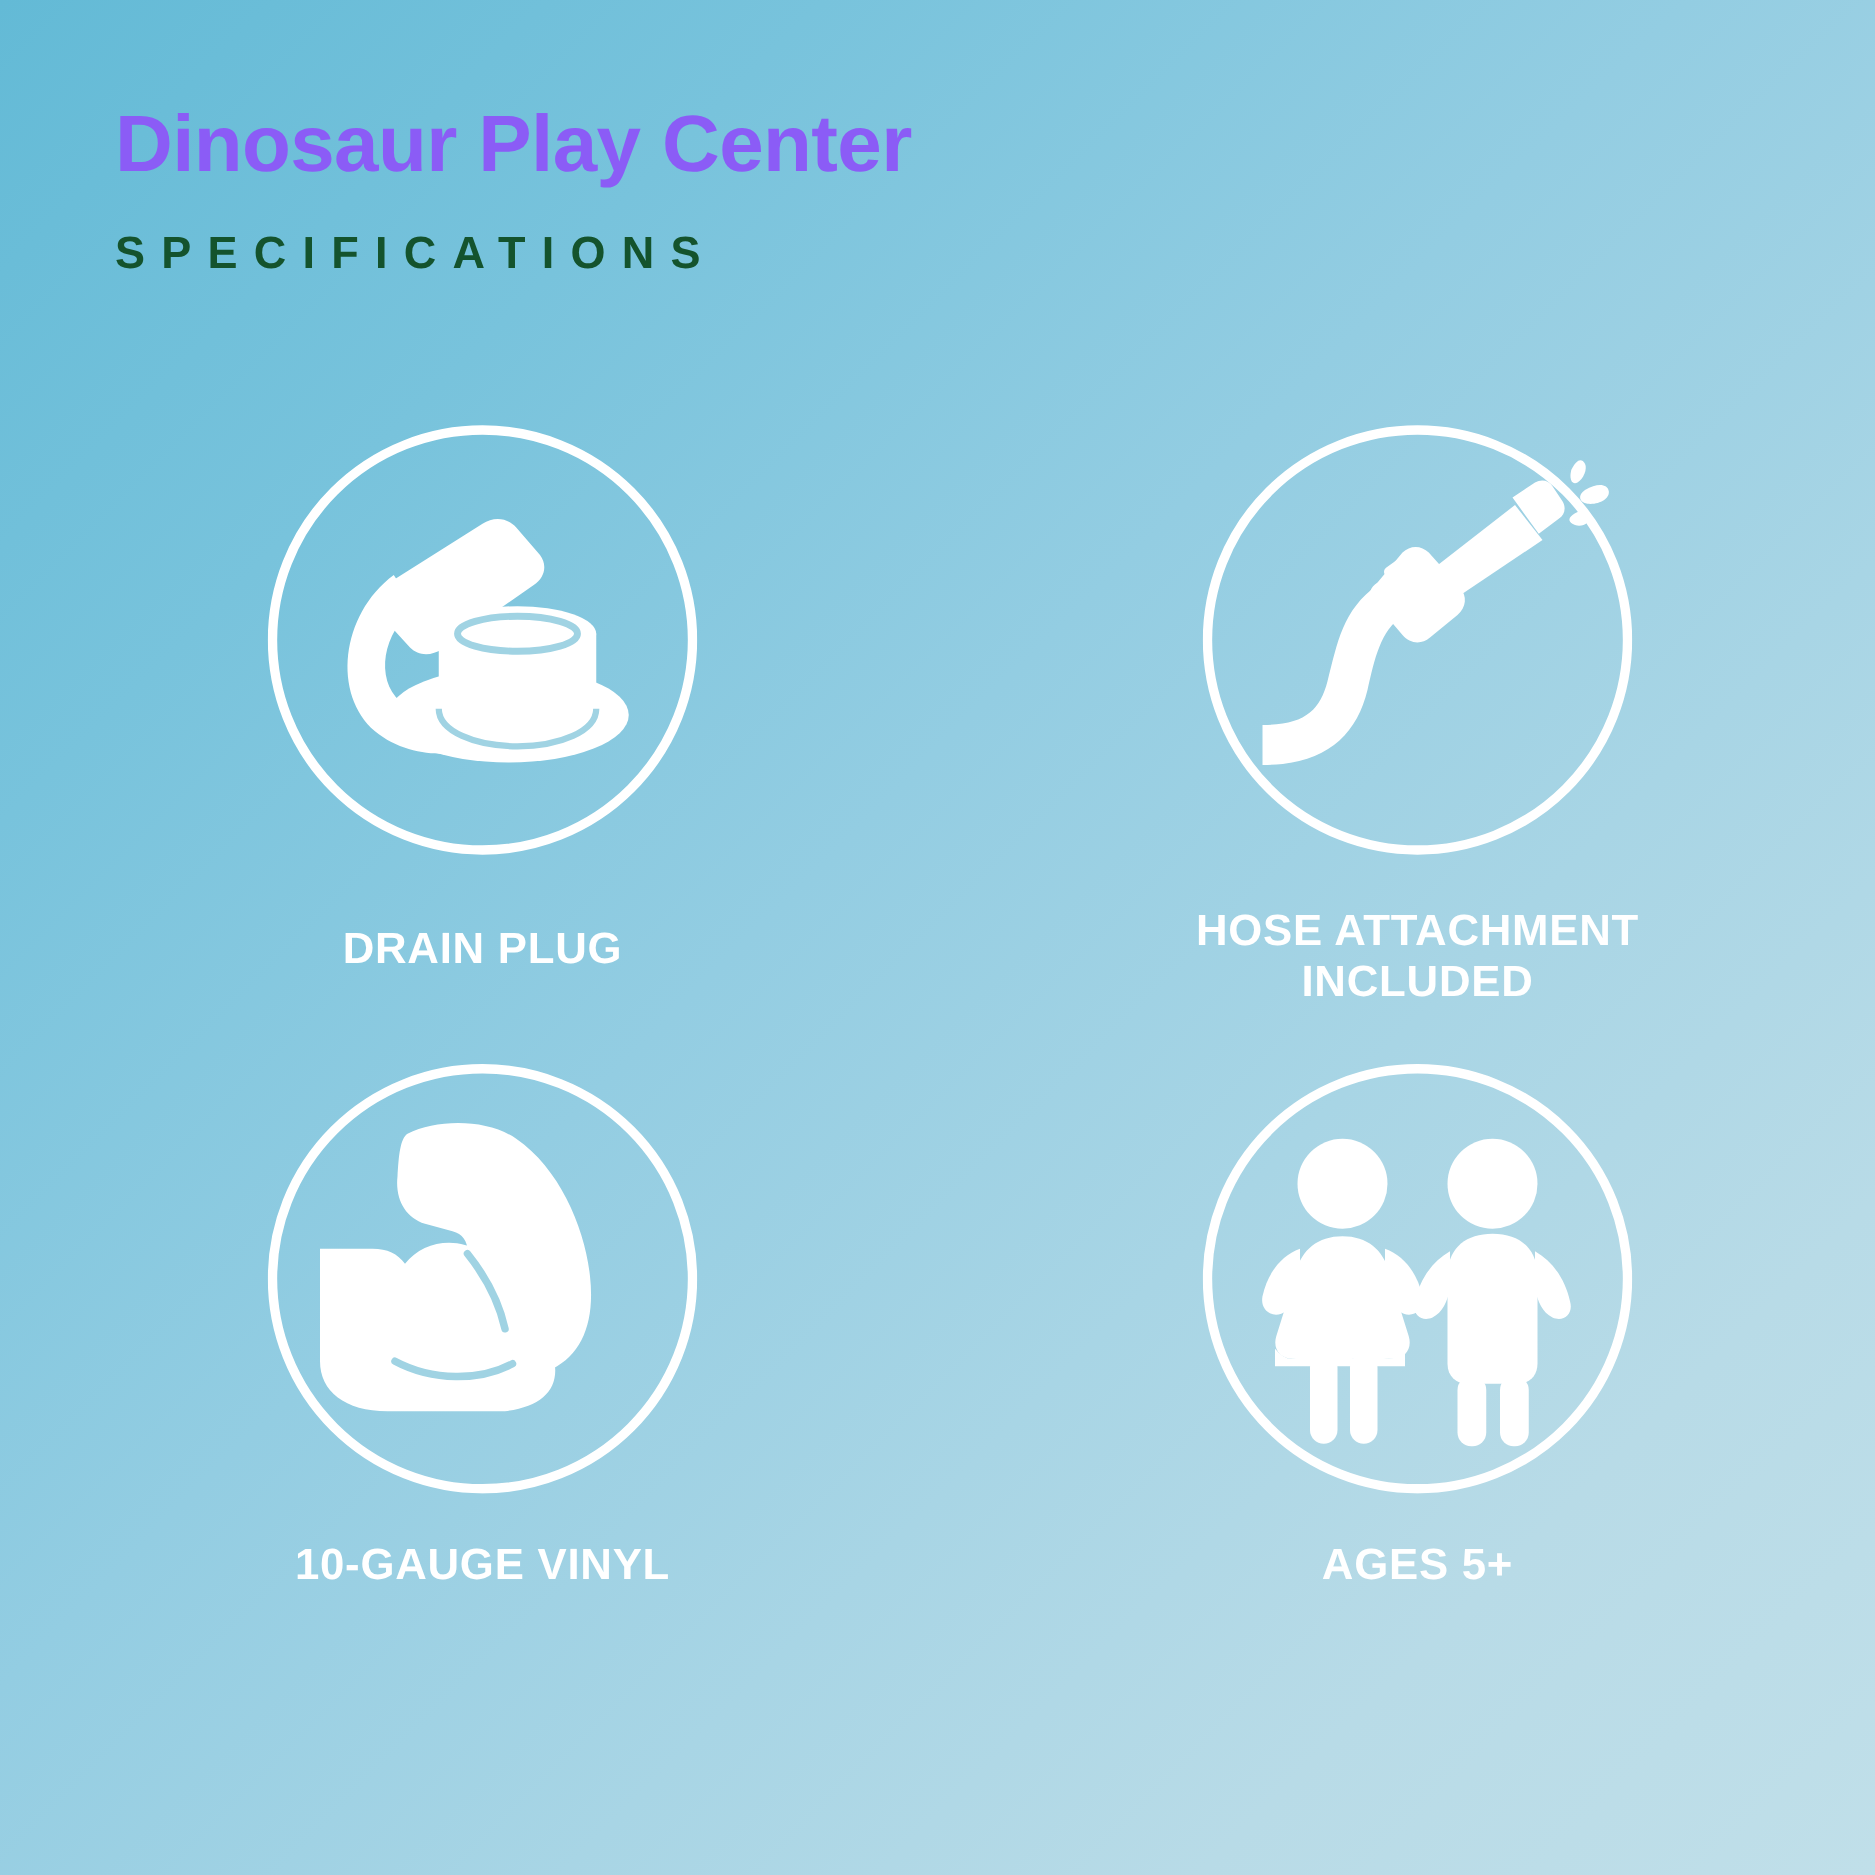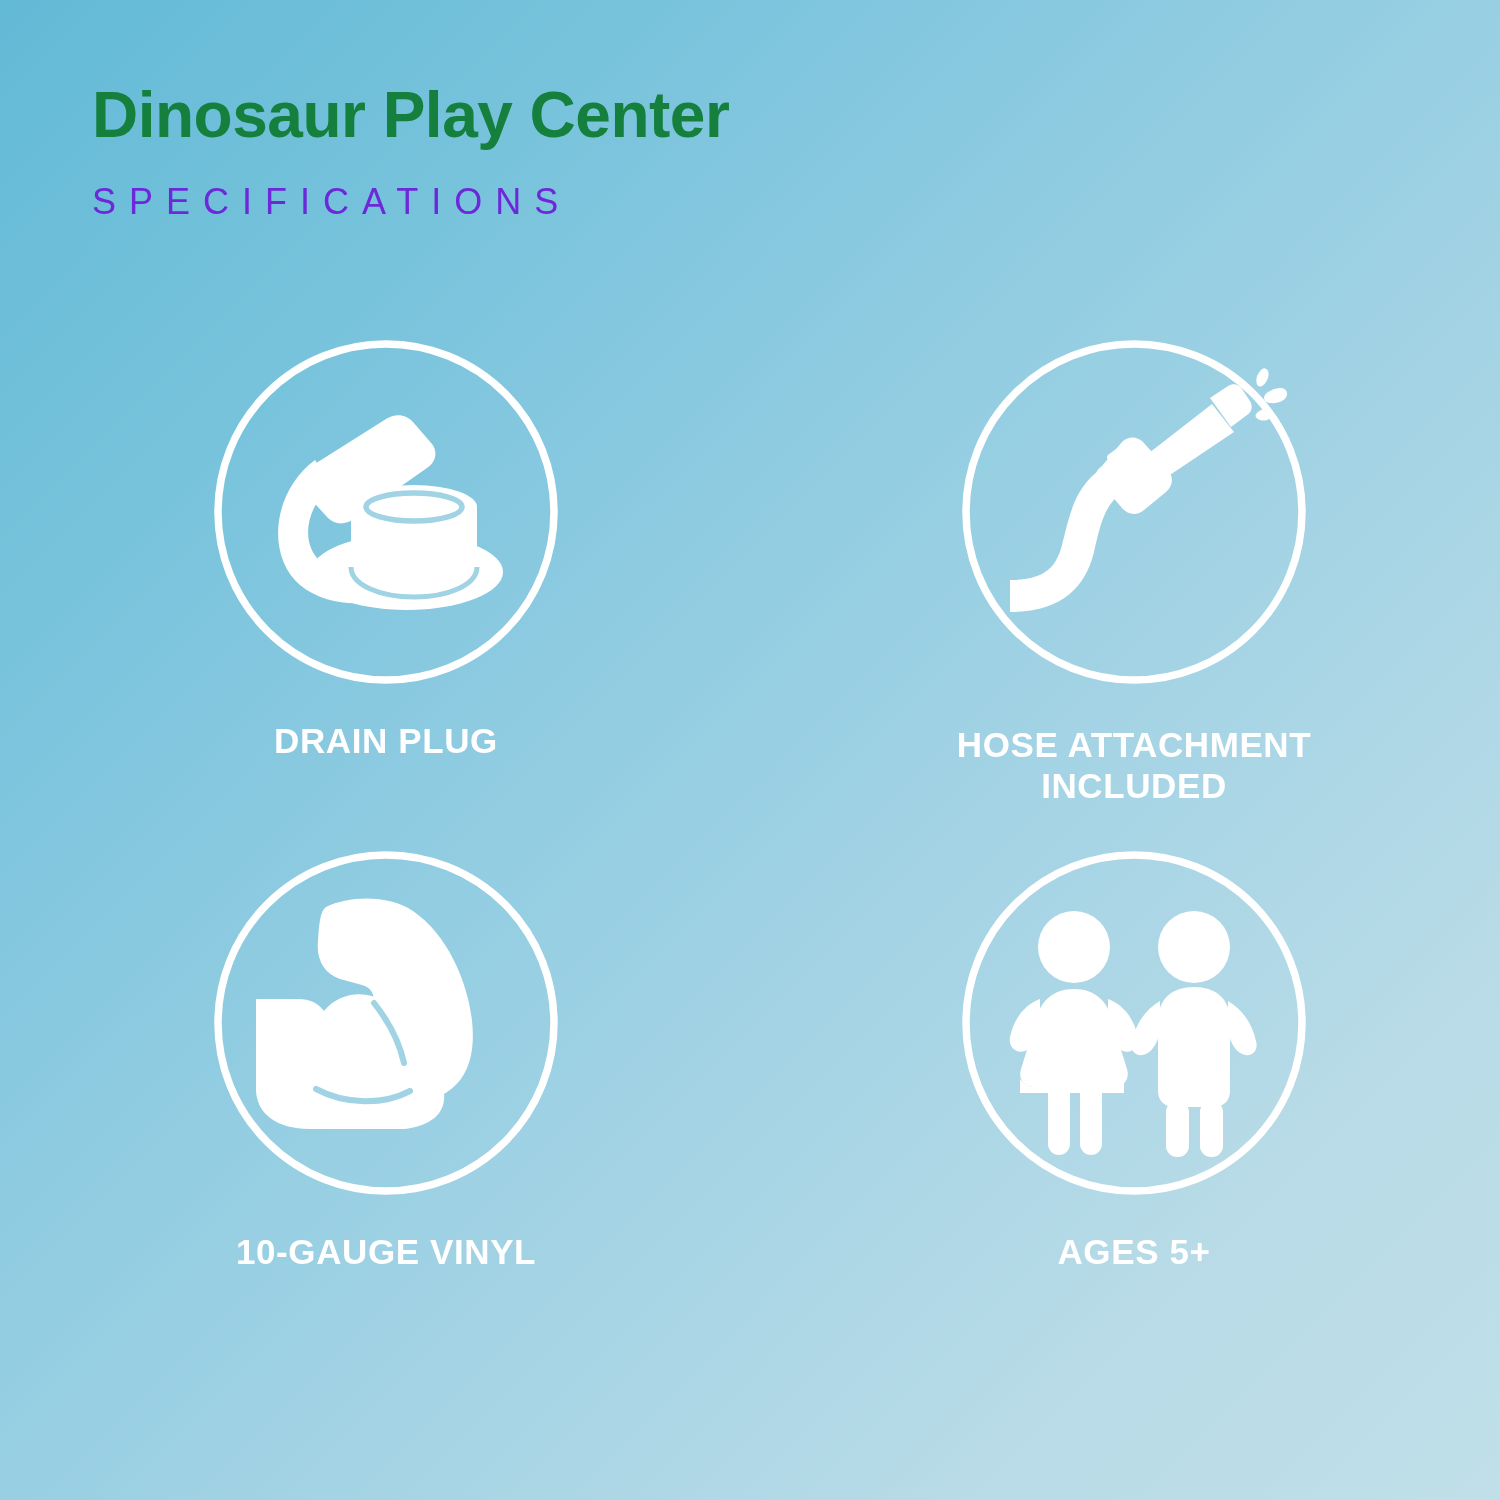--- a/index.html
+++ b/index.html
@@ -26,33 +26,33 @@
 
   
   .header {
     position:absolute;
     left:92px;
     top:82px;
     width:1300px;
   }
 
   .page-title {
-    color:#15803d;
+    color:#8b5cf6;
     font-family:"Liberation Sans", sans-serif;
     font-size:64px;
     font-weight:bold;
     letter-spacing:-0.5px;
     line-height:1.05;
     white-space:nowrap;
   }
 
   .page-subtitle {
-    color:#6d28d9;
+    color:#14532d;
     font-size:36px;
-    font-weight:400;
+    font-weight:700;
     letter-spacing:13px;
     margin-top:32px;
     white-space:nowrap;
   }
 
   
   .spec-grid {
     position:absolute;
     left:0;
     top:340px;
@@ -78,21 +78,21 @@
     display:block;
   }
 
   .spec-label {
     color:#ffffff;
     font-size:35px;
     font-weight:bold;
     letter-spacing:0.6px;
     text-align:center;
     line-height:1.18;
-    margin-top:36px;
+    margin-top:54px;
     max-width:470px;
   }
 
   .spec-label.two-line { margin-top:40px; }
 
   
   .row2 .spec-label { margin-top:36px; }
 </style>
 </head>
 <body>

